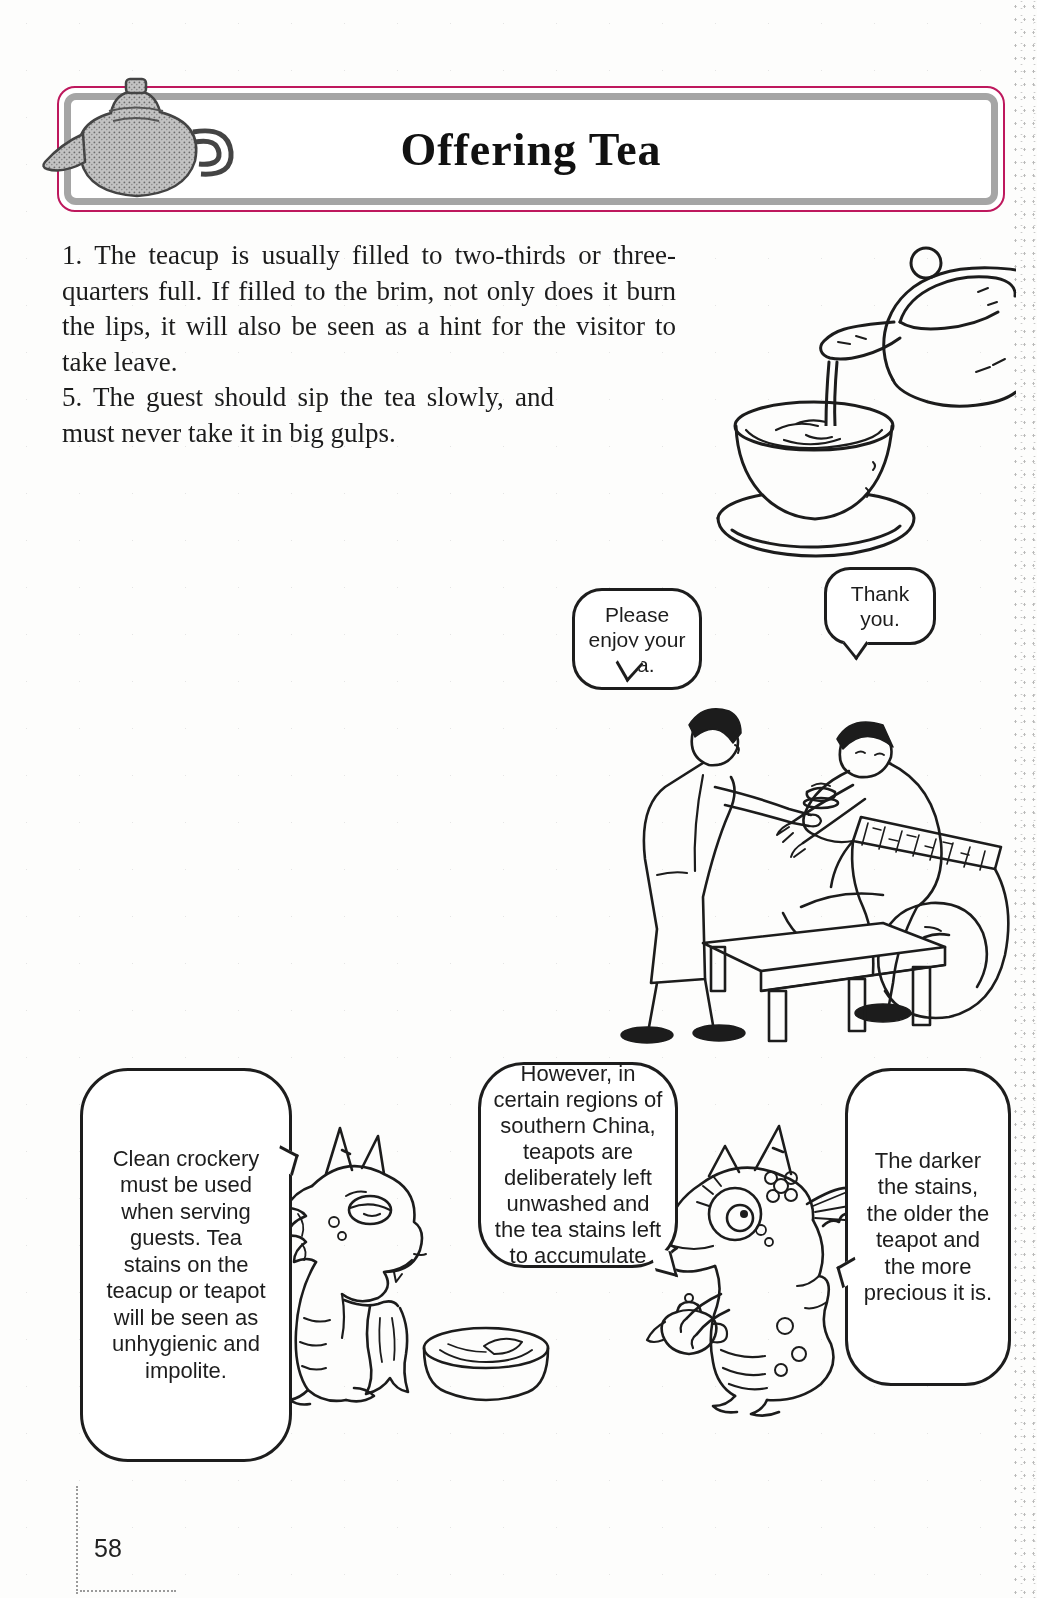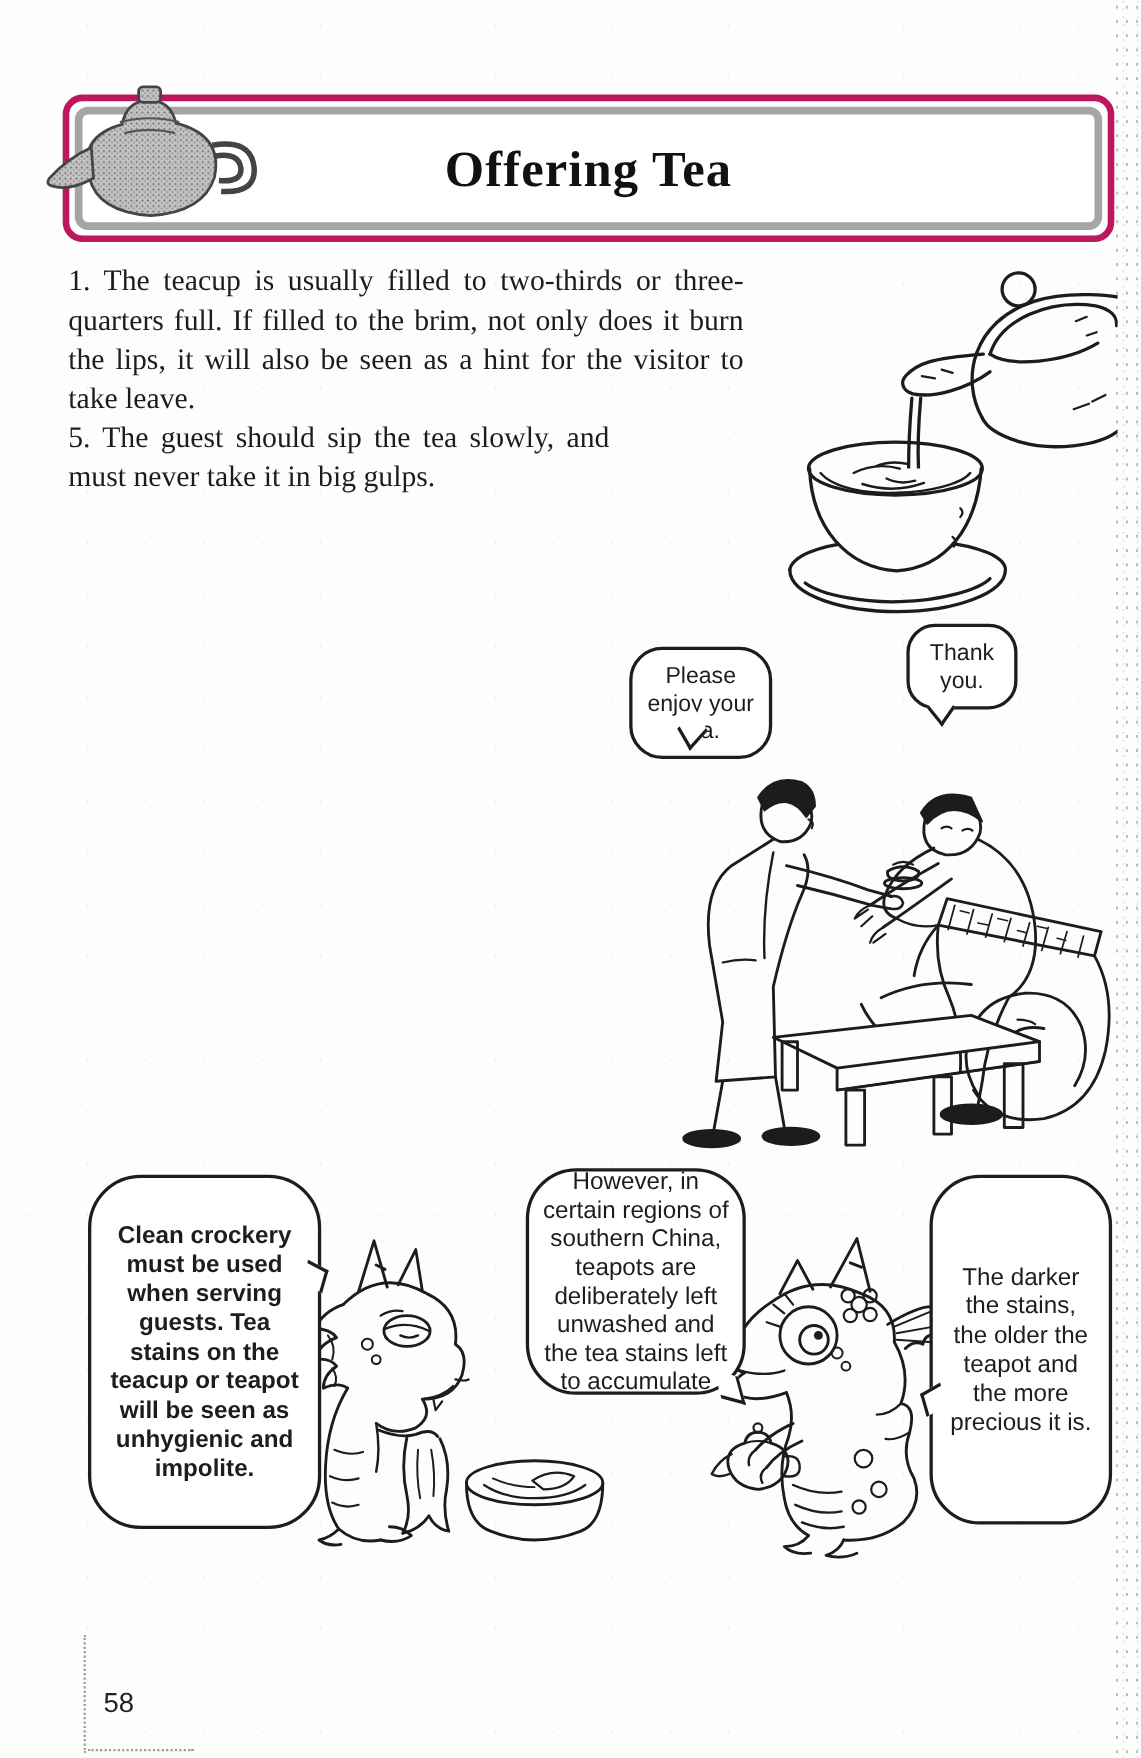--- a/index.html
+++ b/index.html
@@ -16,21 +16,21 @@
   .edge-noise{
     position:absolute;right:0;top:0;width:26px;height:1598px;
     background-image:radial-gradient(#777 0.9px, transparent 1.2px),
                      radial-gradient(#999 0.8px, transparent 1.1px);
     background-size:9px 13px, 13px 7px;background-position:0 0, 4px 5px;
     opacity:.5;
   }
   
   .banner-outer{
     position:absolute;left:57px;top:86px;width:944px;height:122px;
-    border:6px solid #be185d;border-radius:18px;background:#fff;
+    border:2px solid #be185d;border-radius:18px;background:#fff;
   }
   .banner-inner{
     position:absolute;left:5px;top:5px;right:5px;bottom:5px;
     border:7px solid #a5a5a5;border-radius:12px;
     display:flex;align-items:center;justify-content:center;
   }
   .banner-title{
     font-size:46px;font-weight:700;letter-spacing:1px;color:#111;
   }
   .banner-teapot{position:absolute;left:33px;top:66px;width:205px;height:155px;}
@@ -49,27 +49,27 @@
     box-sizing:border-box;z-index:5;
   }
   .tail{
     position:absolute;background:#fff;z-index:6;
   }
   .bubble-host{left:572px;top:588px;width:130px;height:102px;border-radius:30px;
     font-size:21px;line-height:25px;padding:4px 10px;}
   .tail-host{left:618px;top:652px;width:20px;height:20px;
     border-right:3px solid #1d1d1d;border-bottom:3px solid #1d1d1d;
     transform:rotate(60deg) skew(18deg);}
-  .bubble-guest{left:824px;top:567px;width:101px;height:78px;border-radius:26px;
+  .bubble-guest{left:824px;top:567px;width:112px;height:78px;border-radius:26px;
     font-size:21px;line-height:25px;padding:4px 8px;}
   .tail-guest{left:845px;top:633px;width:18px;height:18px;
     border-left:3px solid #1d1d1d;border-bottom:3px solid #1d1d1d;
     transform:rotate(-55deg) skew(-16deg);}
-  .bubble-clean{left:80px;top:1068px;width:212px;height:322px;border-radius:48px;
-    font-size:22px;line-height:26.5px;padding:16px 16px;font-weight:bold;}
+  .bubble-clean{left:80px;top:1068px;width:212px;height:394px;border-radius:48px;
+    font-size:22px;line-height:26.5px;padding:16px 16px;}
   .tail-clean{left:276px;top:1150px;width:18px;height:18px;
     border-top:3px solid #1d1d1d;border-right:3px solid #1d1d1d;
     transform:rotate(28deg) skew(12deg);}
   .bubble-however{left:478px;top:1062px;width:200px;height:206px;border-radius:46px;
     font-size:22px;line-height:26px;padding:8px 12px;}
   .tail-however{left:652px;top:1250px;width:20px;height:20px;
     border-right:3px solid #1d1d1d;border-bottom:3px solid #1d1d1d;
     transform:rotate(15deg) skew(30deg);}
   .bubble-darker{left:845px;top:1068px;width:166px;height:318px;border-radius:46px;
     font-size:22px;line-height:26.5px;padding:10px 12px;}

